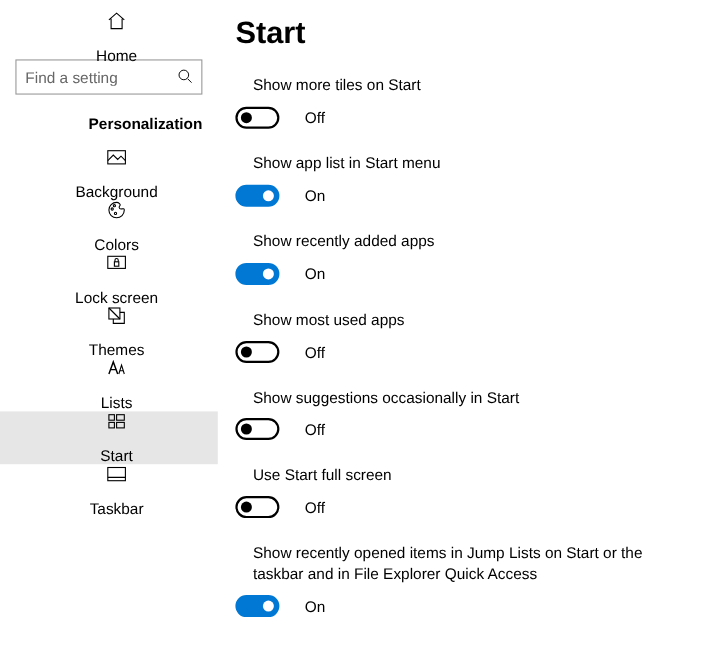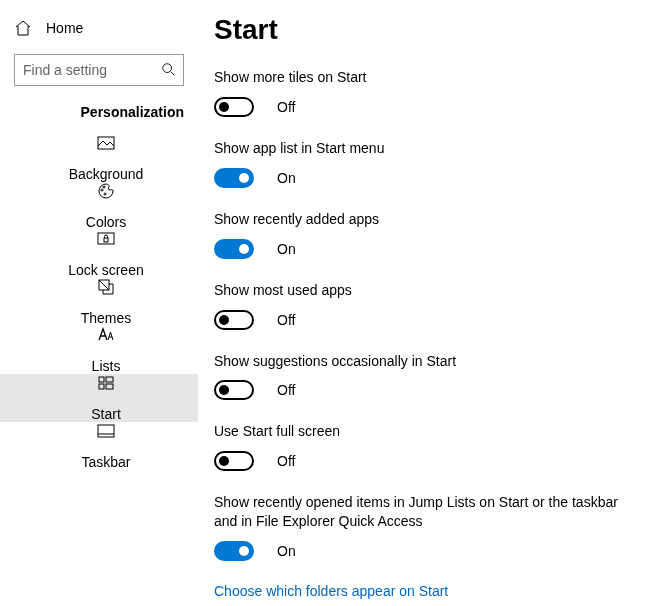--- a/index.html
+++ b/index.html
@@ -18,20 +18,21 @@
     flex-shrink: 0;
     padding-top: 10px;
   }
   .home-row {
     display: flex;
     align-items: center;
     height: 36px;
     padding-left: 14px;
     gap: 14px;
     cursor: pointer;
+    flex-direction: column;
   }
   .search-box {
     margin: 8px 14px 14px 14px;
     height: 32px;
     border: 1px solid #999;
     display: flex;
     align-items: center;
     padding: 0 8px;
     color: #666;
     justify-content: space-between;
@@ -81,20 +82,21 @@
     font-weight: 600;
     margin-bottom: 22px;
   }
   .setting {
     margin-bottom: 22px;
   }
   .setting-label {
     font-size: 14px;
     margin-bottom: 10px;
     line-height: 1.35;
+    margin-left: 16px;
   }
   .toggle-row {
     display: flex;
     align-items: center;
     gap: 23px;
   }
   .toggle {
     width: 40px;
     height: 20px;
     border-radius: 10px;
@@ -290,14 +292,13 @@
         </div>
       </div>
       <div class="setting">
         <div class="setting-label">Show recently opened items in Jump Lists on Start or the taskbar and in File Explorer Quick Access</div>
         <div class="toggle-row">
           <div class="toggle on"></div>
           <div class="toggle-state">On</div>
         </div>
       </div>
     </div>
-  <div class="link">Choose which folders appear on Start</div>
 </div>
 
 </body></html>

